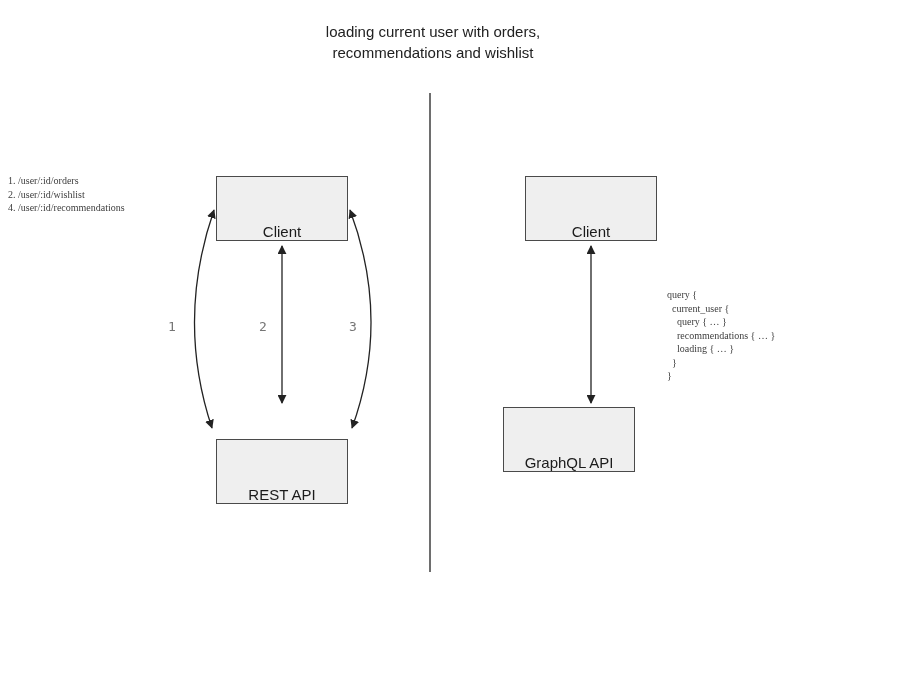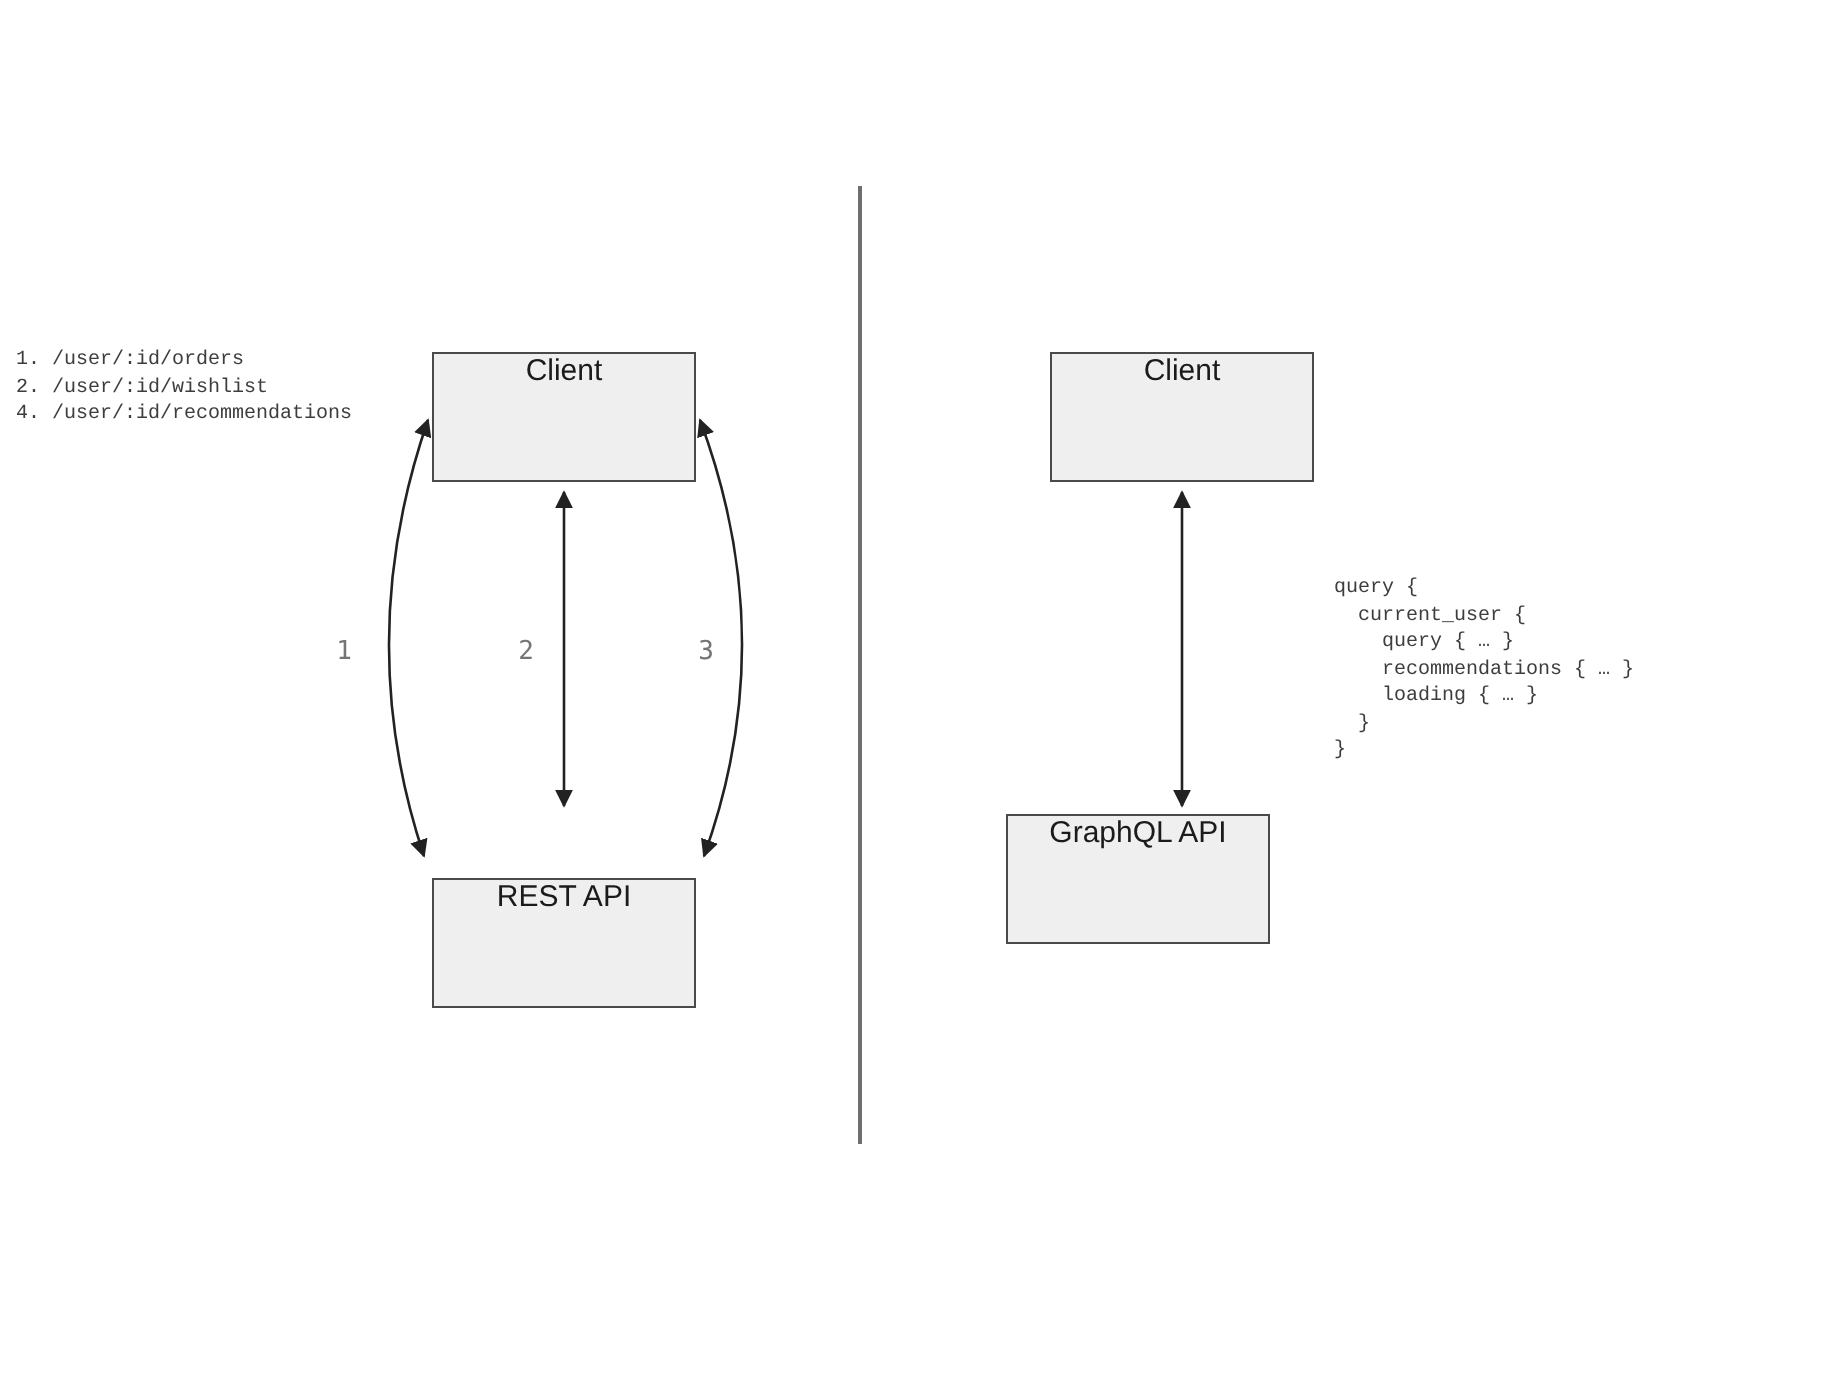--- a/index.html
+++ b/index.html
@@ -34,33 +34,33 @@
   }
 
   .node {
     position: absolute;
     width: 132px;
     height: 65px;
     box-sizing: border-box;
     background: #efefef;
     border: 1.5px solid #4a4a4a;
     display: flex;
-    align-items: flex-start;
+    align-items: flex-end;
     justify-content: center;
     font-size: 15px;
     color: #1b1b1b;
   }
   .client-rest   { left: 216px; top: 176px; }
   .api-rest      { left: 216px; top: 407px; margin-top: 32px; }
   .client-gql    { left: 525px; top: 176px; }
   .api-gql       { left: 503px; top: 407px; }
 
   .code {
     position: absolute;
-    font-family: Liberation Mono, monospace;
+    font-family: Liberation Serif, serif;
     font-size: 10px;
     line-height: 13.5px;
     color: #3d3d3d;
   }
   .code-line { white-space: pre; }
   .endpoints { left: 8px;   top: 174px; }
   .query     { left: 667px; top: 288px; }
 
   .arrow-label {
     position: absolute;
@@ -85,20 +85,24 @@
       <marker id="ah" viewBox="0 0 10 10" refX="9" refY="5" markerWidth="9" markerHeight="9" orient="auto-start-reverse" markerUnits="userSpaceOnUse">
         <path d="M 0 0 L 10 5 L 0 10 Z" fill="#222222"></path>
       </marker>
     </defs>
     <path class="edge" d="M 214 210 Q 176 320 212 428" marker-start="url(#ah)" marker-end="url(#ah)" stroke="#222222"></path>
     <path class="edge" d="M 282 246 L 282 403" marker-start="url(#ah)" marker-end="url(#ah)" stroke="#222222"></path>
     <path class="edge" d="M 350 210 Q 391 320 352 428" marker-start="url(#ah)" marker-end="url(#ah)" stroke="#222222"></path>
     <path class="edge" d="M 591 246 L 591 403" marker-start="url(#ah)" marker-end="url(#ah)" stroke="#222222"></path>
   </svg>
 
+  <div class="title">
+    <div>loading current user with orders,</div>
+    <div>recommendations and wishlist</div>
+  </div>
 
   <div class="divider"></div>
 
   <div class="code endpoints">
     <div class="code-line">1. /user/:id/orders</div>
     <div class="code-line">2. /user/:id/wishlist</div>
     <div class="code-line">4. /user/:id/recommendations</div>
   </div>
 
   <div class="node client-rest">

